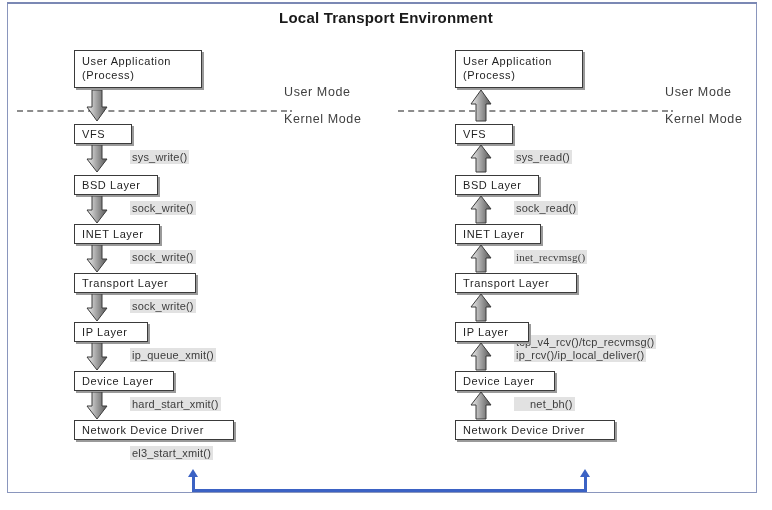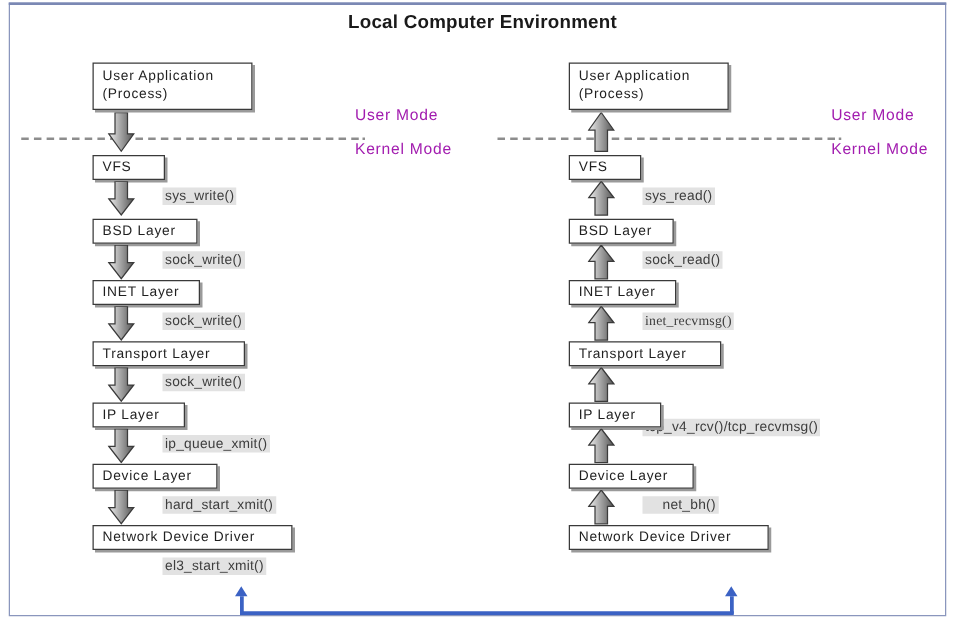--- a/index.html
+++ b/index.html
@@ -76,21 +76,21 @@
   .dashdot {
     position: absolute;
     width: 2px;
     height: 2px;
     background: #8d8d8d;
   }
 
   .mode-label {
     position: absolute;
     font-size: 12.5px;
-    color: #a21caf;
+    color: #404040;
     letter-spacing: 0.6px;
     white-space: nowrap;
   }
 
   
   .fnlabel {
     position: absolute;
     font-size: 11px;
     color: #3d3d3d;
     background: #e2e2e2;
@@ -127,21 +127,21 @@
   }
 </style>
 </head>
 <body>
 
 <div id="canvas">
 
   <div class="frame"></div>
   <div class="frame-top-accent"></div>
 
-  <div class="title">Local Computer Environment</div>
+  <div class="title">Local Transport Environment</div>
 
   <div class="box" style="left:74px; top:50px; width:128px; height:38px;">
     <div>User Application</div>
     <div>(Process)</div>
   </div>
 
   <div class="dashline" style="left:17px; top:110px; width:270px;"></div>
   <div class="dashdot" style="left:290px; top:110px;"></div>
 
   <div class="mode-label" style="left:284px; top:85px;">User Mode</div>
@@ -379,20 +379,21 @@
       <defs>
           <linearGradient id="gup6" x1="0" y1="0" x2="1" y2="0">
         <stop offset="0%" stop-color="#efefef"></stop>
             <stop offset="45%" stop-color="#a8a8a8"></stop>
             <stop offset="100%" stop-color="#555555"></stop>
       </linearGradient>
         </defs>
       <polygon points="11,0 21,13 16,13 16,27 6,27 6,13 1,13" fill="url(#gup6)" stroke="#3b3b3b" stroke-width="1"></polygon>
     </svg>
   </div>
+  <div class="fnlabel" style="left:514px; top:348px;">ip_rcv()/ip_local_deliver()</div>
 
   <div class="box center" style="left:455px; top:371px; width:100px; height:20px;">
     <span>Device Layer</span>
   </div>
 
   <div class="arrow" style="left:470px; top:392px;">
     <svg width="22" height="28" viewBox="0 0 22 28">
       <defs>
           <linearGradient id="gup7" x1="0" y1="0" x2="1" y2="0">
         <stop offset="0%" stop-color="#efefef"></stop>

